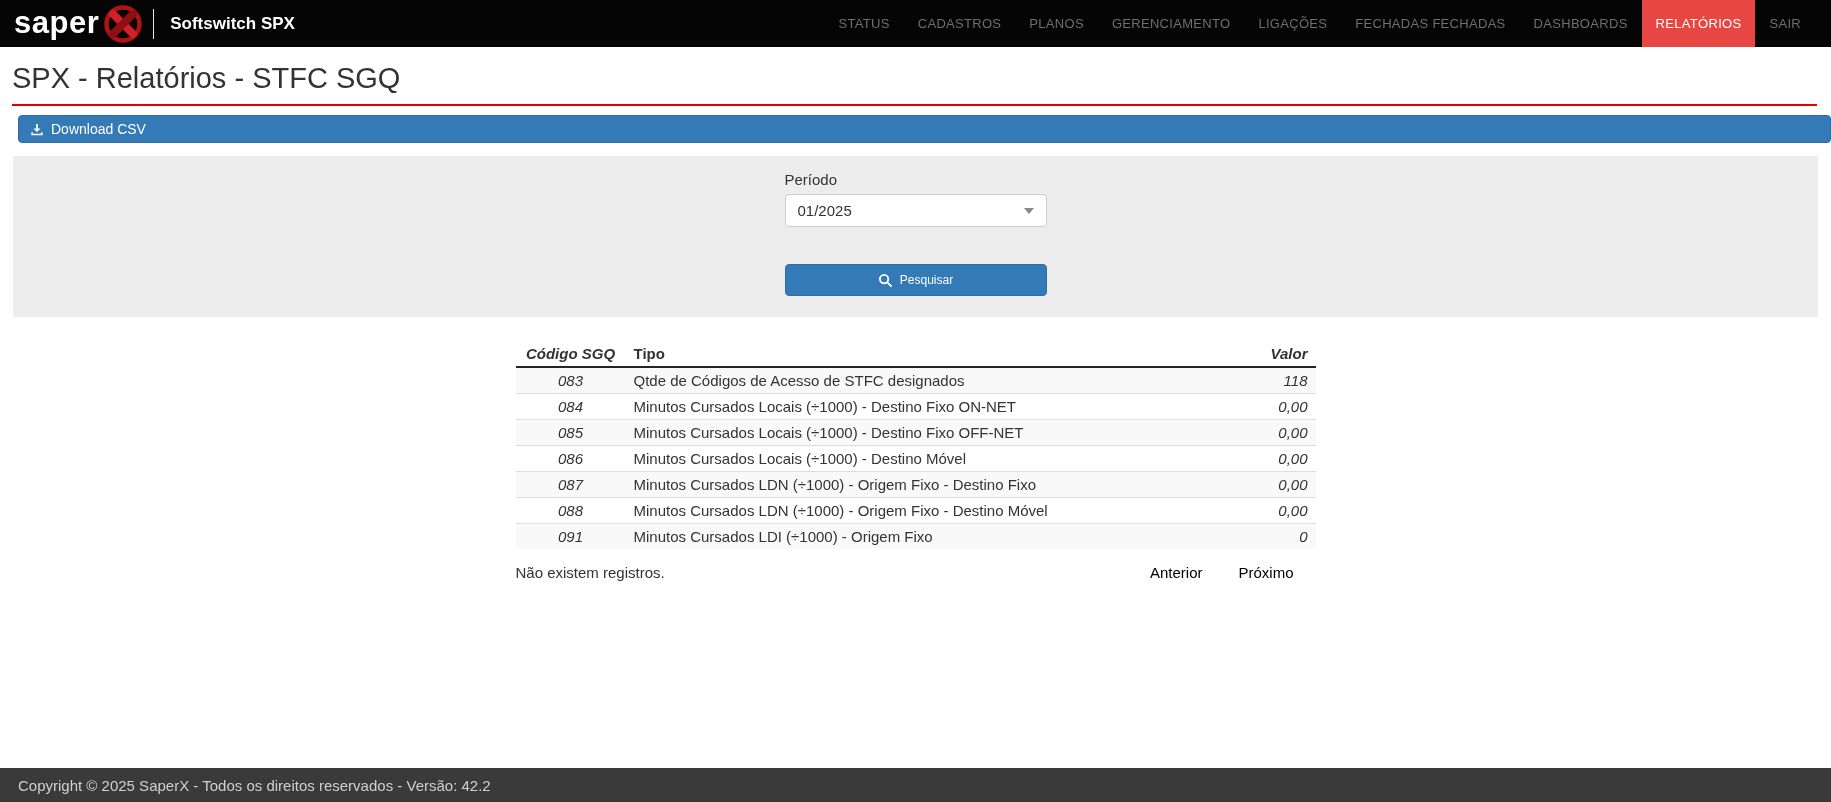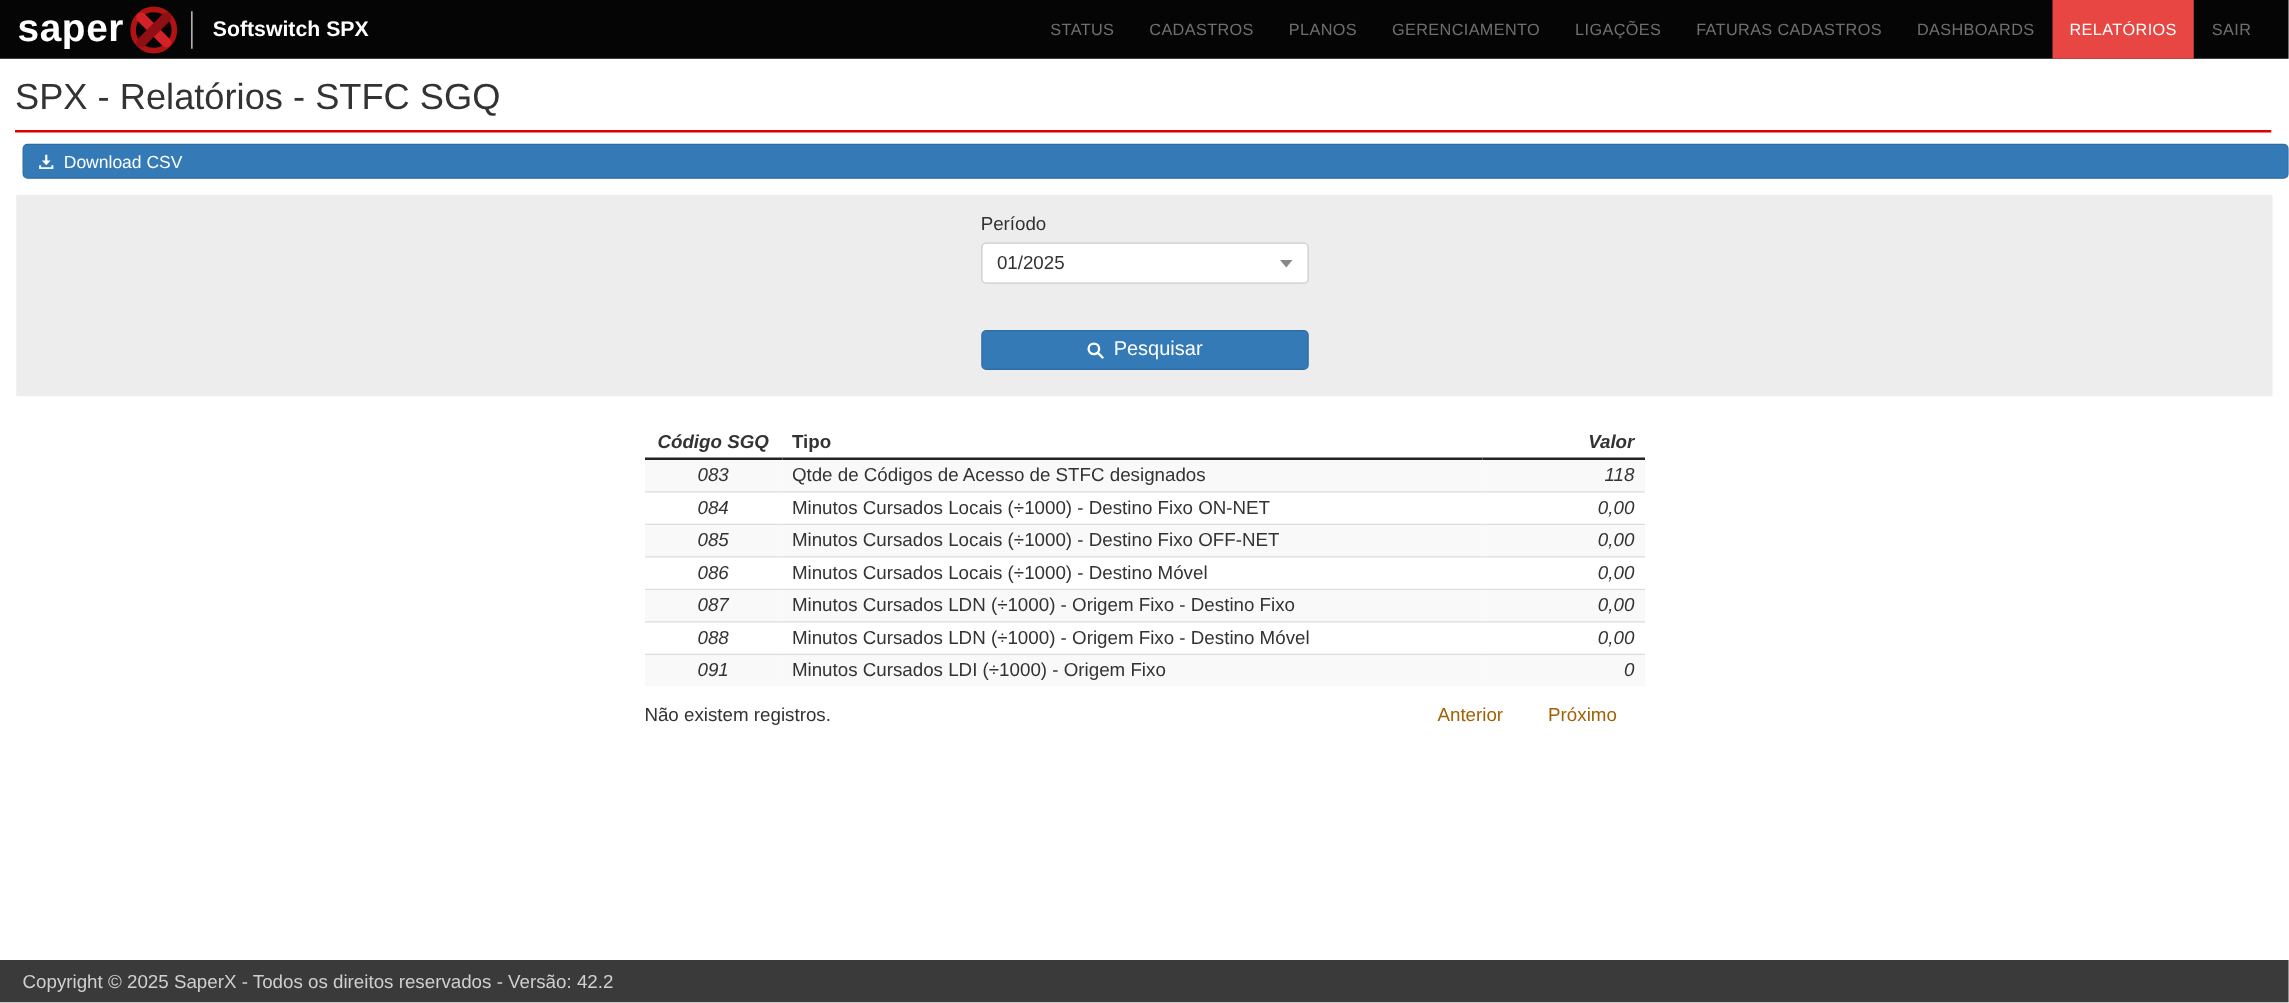--- a/index.html
+++ b/index.html
@@ -57,37 +57,37 @@
   .filter-label { font-size: 15px; color: #333; margin-bottom: 6px; }
   .select-box {
     height: 33px; background: #fff; border: 1px solid #ccc; border-radius: 4px;
     display: flex; align-items: center; justify-content: space-between;
     padding: 0 12px; font-size: 15px; color: #333; cursor: pointer;
   }
   .caret-down {
     width: 0; height: 0; border-left: 5px solid transparent;
     border-right: 5px solid transparent; border-top: 6px solid #888;
   }
-  .search-btn { margin-top: 37px; height: 32px; justify-content: center; font-size: 16px; width: 100%; }
+  .search-btn { margin-top: 37px; height: 32px; justify-content: center; font-size: 12px; width: 100%; }
 
   
   .table-wrap { width: 800px; margin: 24px auto 0; }
   table.sgq { width: 100%; border-collapse: collapse; font-size: 15px; color: #333; }
   table.sgq th { font-weight: 700; padding: 4px 8px; border-bottom: 2px solid #242424; }
   table.sgq td { padding: 4px 8px; border-top: 1px solid #ddd; }
   table.sgq tbody tr:first-child td { border-top: none; }
   table.sgq tbody tr:nth-child(odd) { background: #f9f9f9; }
   .col-codigo { width: 110px; text-align: center; font-style: italic; }
   .col-tipo   { text-align: left; }
   .col-valor  { width: 130px; text-align: right; font-style: italic; }
 
   .table-footer { display: flex; justify-content: space-between; align-items: center; margin-top: 15px; }
   .empty-text { font-size: 15px; color: #333; }
   .pagination { display: flex; gap: 36px; padding-right: 22px; }
-  .page-link { font-size: 15px; color: #a16207; cursor: pointer; text-decoration: none; }
+  .page-link { font-size: 15px; color: #000000; cursor: pointer; text-decoration: none; }
 
   
   .footer {
     margin-top: auto; height: 34px; background: #3a3a3a;
     display: flex; justify-content: space-between; align-items: center;
     padding: 0 26px 0 18px; flex: 0 0 auto;
   }
   .footer-left { color: #cfcfcf; font-size: 15px; }
   .footer-right { display: flex; align-items: center; gap: 10px; color: #cfcfcf; font-size: 15px; }
   .footer-group { display: flex; align-items: center; gap: 10px; }
@@ -110,21 +110,21 @@
       </span>
       <span class="brand-divider"></span>
       <span class="app-name">Softswitch SPX</span>
     </div>
     <ul class="nav-menu">
         <li class="nav-item">STATUS</li>
         <li class="nav-item">CADASTROS</li>
         <li class="nav-item">PLANOS</li>
         <li class="nav-item">GERENCIAMENTO</li>
         <li class="nav-item">LIGAÇÕES</li>
-        <li class="nav-item">FATURAS CADASTROS</li>
+        <li class="nav-item">FECHADAS FECHADAS</li>
         <li class="nav-item">DASHBOARDS</li>
         <li class="nav-item active">RELATÓRIOS</li>
         <li class="nav-item">SAIR</li>
       </ul>
   </nav>
 
   <h1 class="page-title">SPX - Relatórios - STFC SGQ</h1>
 
   <button class="btn download-btn">
     <span>

